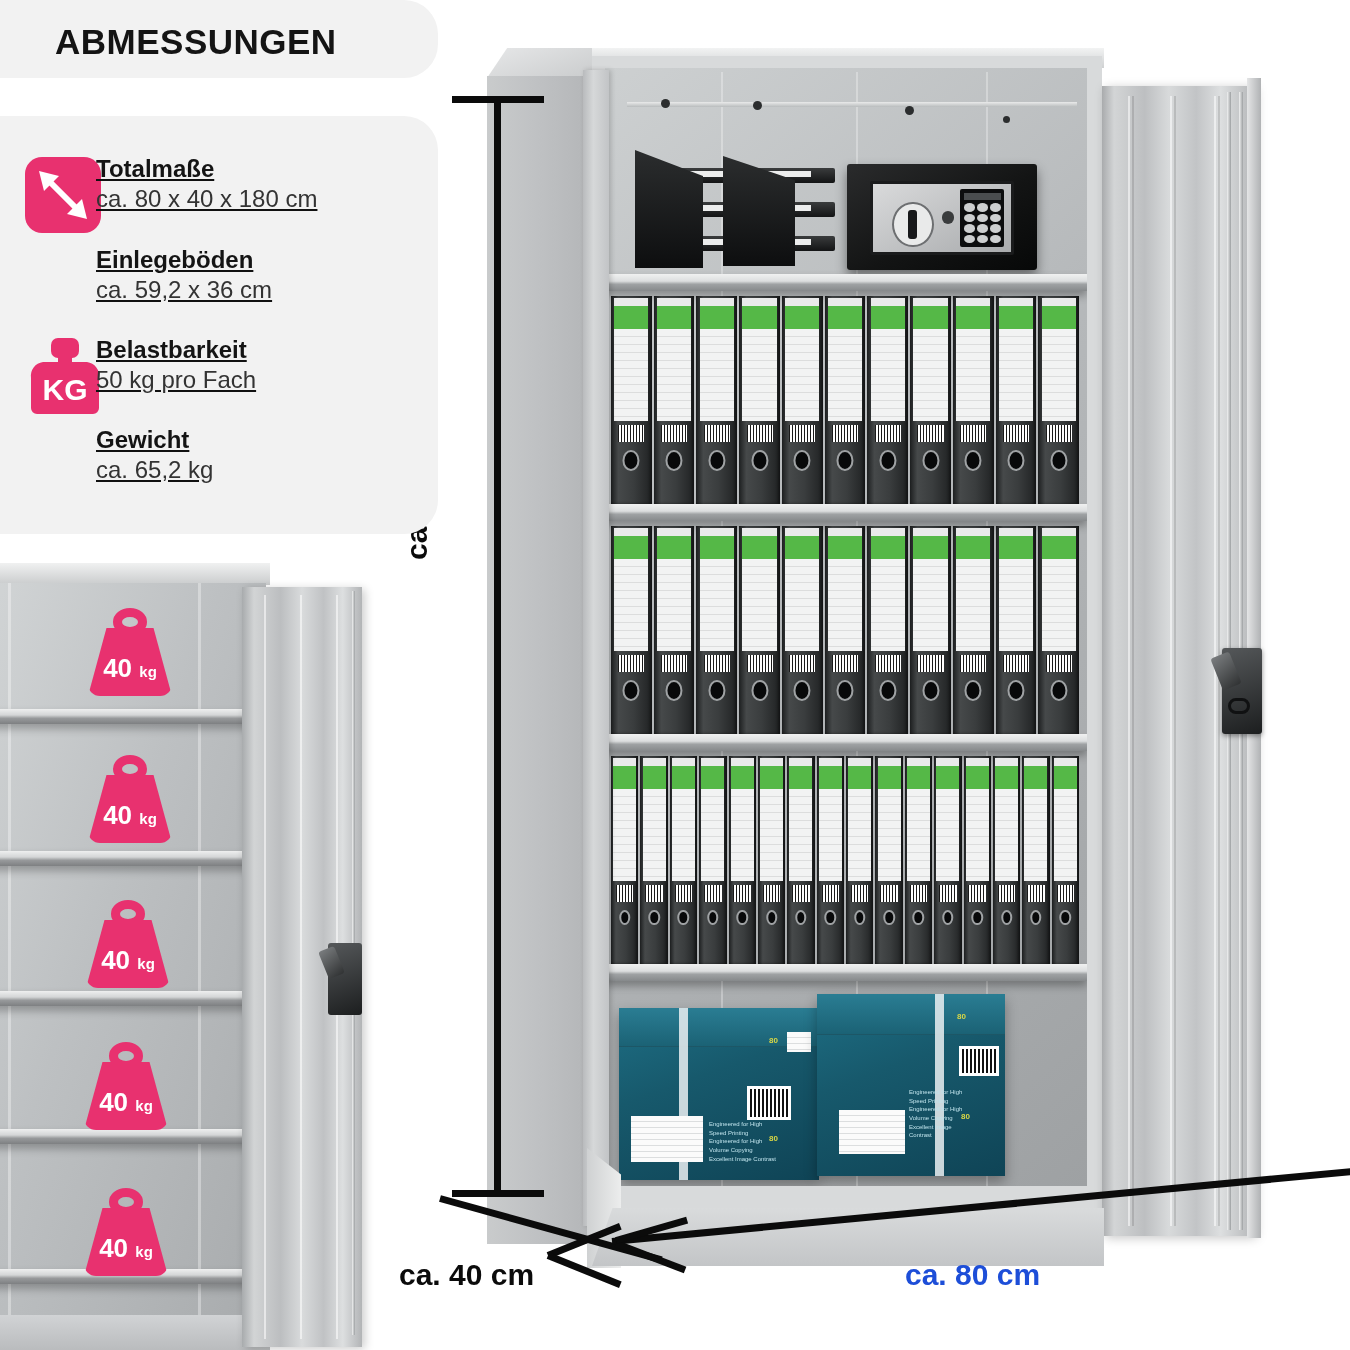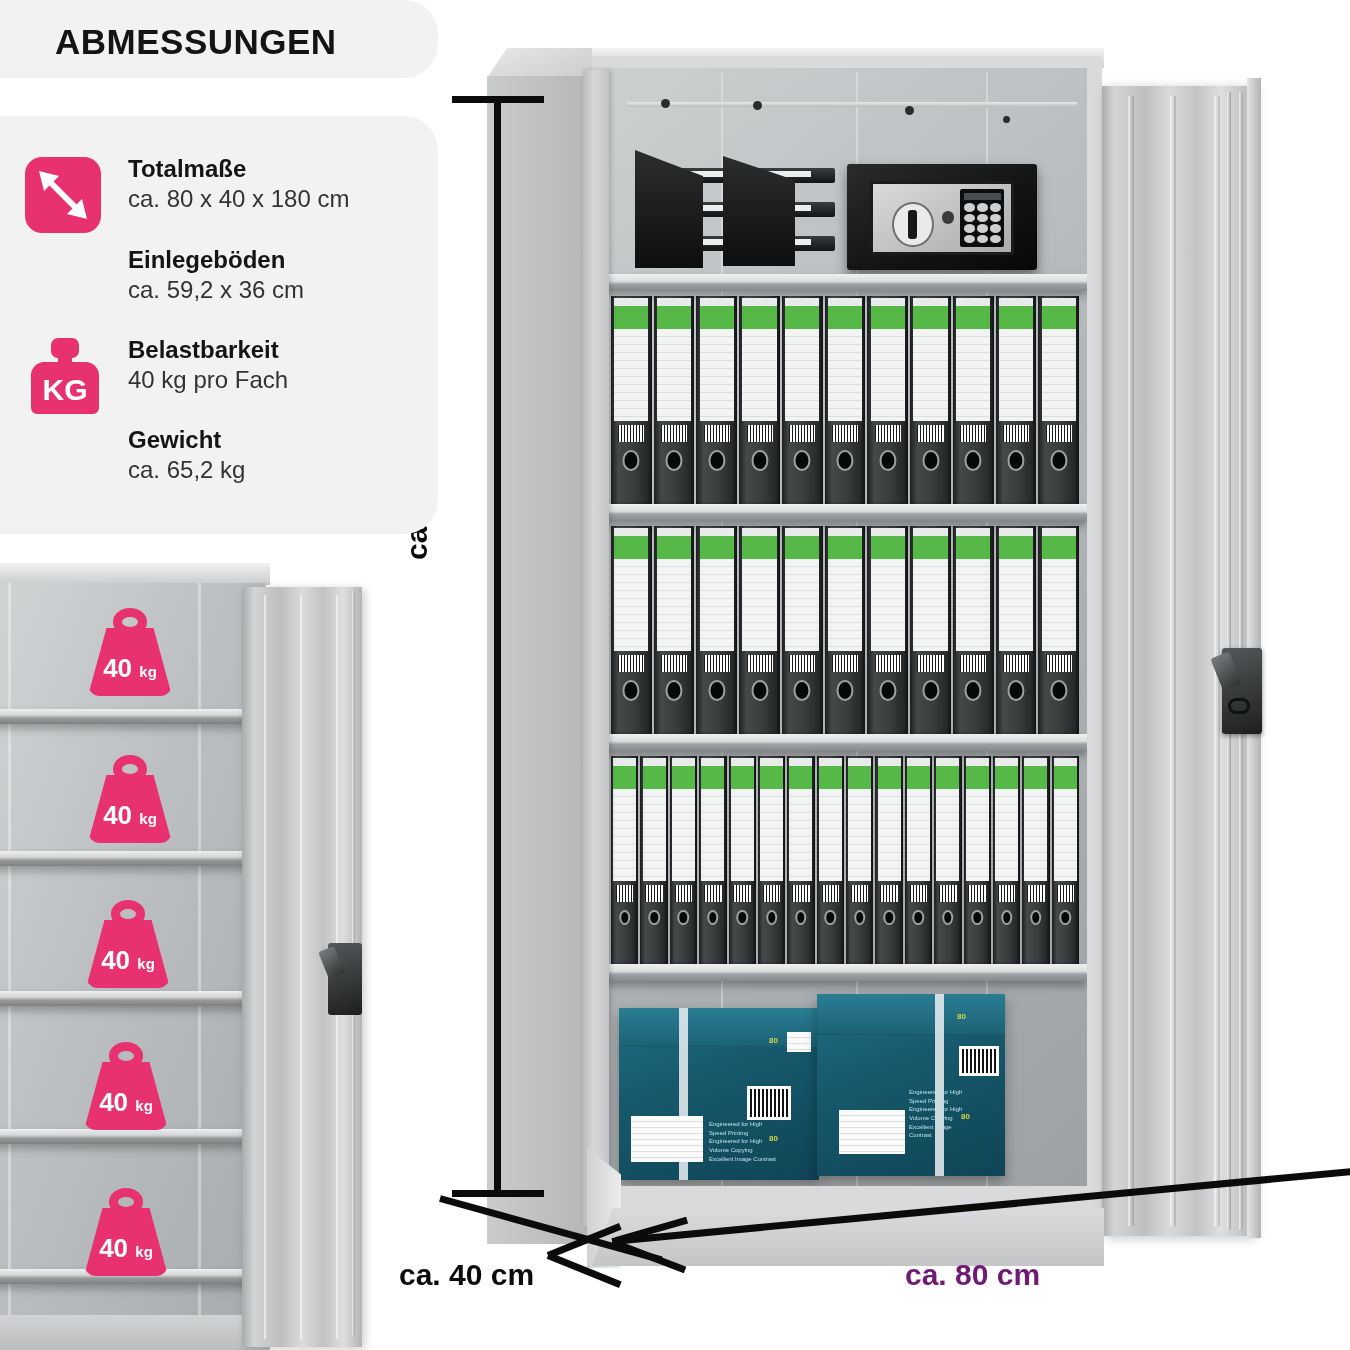--- a/index.html
+++ b/index.html
@@ -8,21 +8,21 @@
 
   
   #header-card{position:absolute;left:-40px;top:0;width:478px;height:78px;
       background:#f2f2f2;border-radius:0 34px 34px 0;}
   #header-title{position:absolute;left:55px;top:22px;font-size:35px;font-weight:bold;
       letter-spacing:.5px;color:#141414;}
 
   #spec-card{position:absolute;left:-40px;top:116px;width:478px;height:418px;
       background:#f2f2f2;border-radius:0 34px 34px 0;}
 
-  .spec-row{position:absolute;left:128px;}
+  .spec-row{position:absolute;left:96px;text-decoration:underline;}
   .spec-title{font-size:24px;font-weight:bold;color:#141414;line-height:1.12;}
   .spec-val{font-size:24px;color:#333;line-height:1.2;margin-top:2px;}
 
   .spec-icon{position:absolute;left:25px;width:76px;height:76px;}
   .icon-dim{background:#e8316f;border-radius:17px;}
   .icon-dim svg{position:absolute;left:0;top:0;}
 
   .icon-kg{width:80px;height:76px;}
 
   
@@ -142,21 +142,21 @@
   
   .plinth{position:absolute;left:105px;top:1160px;width:512px;height:58px;
       background:linear-gradient(180deg,#d9dbdc,#c3c5c7);
       clip-path:polygon(4% 0,100% 0,100% 100%,0 100%);}
 
   
   .dimline{position:absolute;background:#0b0b0b;}
   #dim-h-label{position:absolute;left:400px;top:560px;width:200px;
       transform:rotate(-90deg);transform-origin:left top;
       font-size:30px;font-weight:bold;color:#0b0b0b;white-space:nowrap;}
-  #dim-w-label{position:absolute;left:905px;top:1258px;font-size:30px;font-weight:bold;color:#701a75;}
+  #dim-w-label{position:absolute;left:905px;top:1258px;font-size:30px;font-weight:bold;color:#1d4ed8;}
   #dim-d-label{position:absolute;left:399px;top:1258px;font-size:30px;font-weight:bold;color:#0b0b0b;}
 
   
   #cab-left{position:absolute;left:-30px;top:563px;width:400px;height:787px;}
   .lc-top{position:absolute;left:0;top:0;width:300px;height:22px;
       background:linear-gradient(180deg,#f0f1f1,#c9cbcc);}
   .lc-body{position:absolute;left:0;top:20px;width:296px;height:735px;
       background:linear-gradient(180deg,#c3c6c8,#b4b7b9);overflow:hidden;}
   .lc-back{position:absolute;left:0;top:0;width:100%;height:100%;
       background:linear-gradient(110deg,#d3d6d7 0%,#bdc0c2 45%,#a8abad 100%);}
@@ -675,18 +675,18 @@
 <div class="spec-row" style="top:156px">
   <div class="spec-title">Totalmaße</div>
   <div class="spec-val">ca. 80 x 40 x 180 cm</div>
 </div>
 <div class="spec-row" style="top:247px">
   <div class="spec-title">Einlegeböden</div>
   <div class="spec-val">ca. 59,2 x 36 cm</div>
 </div>
 <div class="spec-row" style="top:337px">
   <div class="spec-title">Belastbarkeit</div>
-  <div class="spec-val">40 kg pro Fach</div>
+  <div class="spec-val">50 kg pro Fach</div>
 </div>
 <div class="spec-row" style="top:427px">
   <div class="spec-title">Gewicht</div>
   <div class="spec-val">ca. 65,2 kg</div>
 </div>
 
 </body></html>

